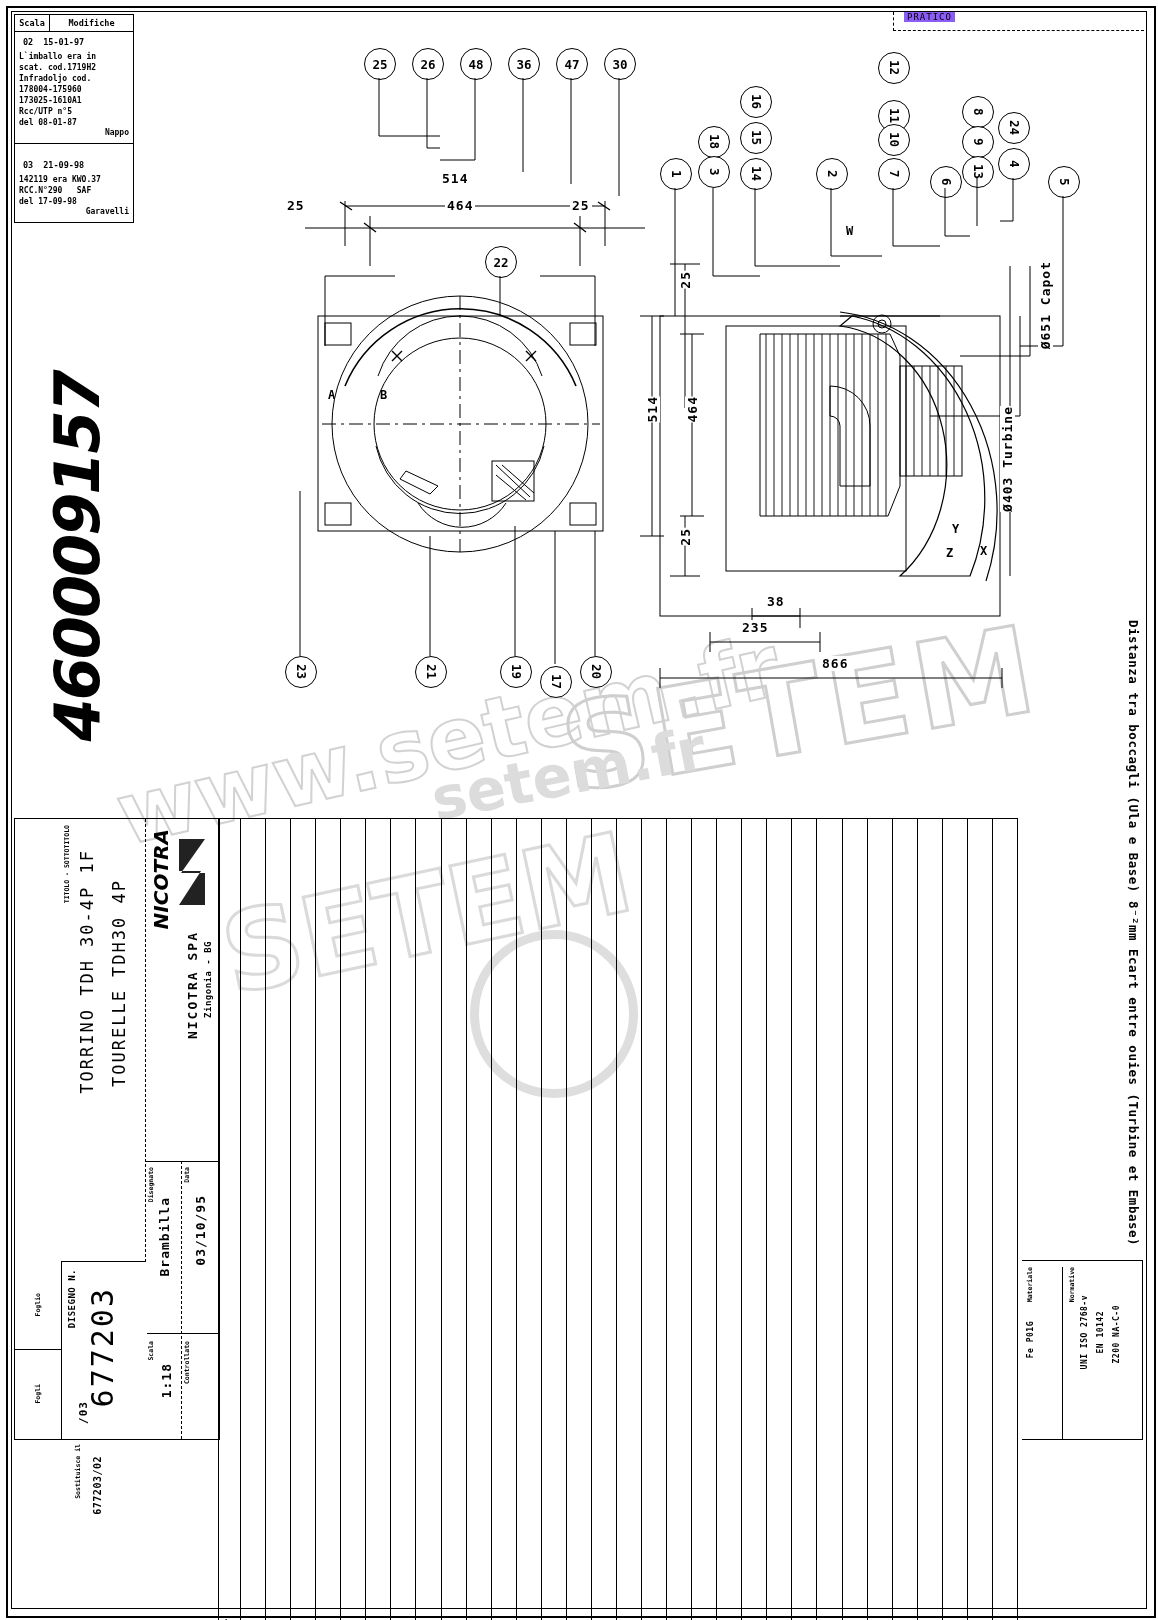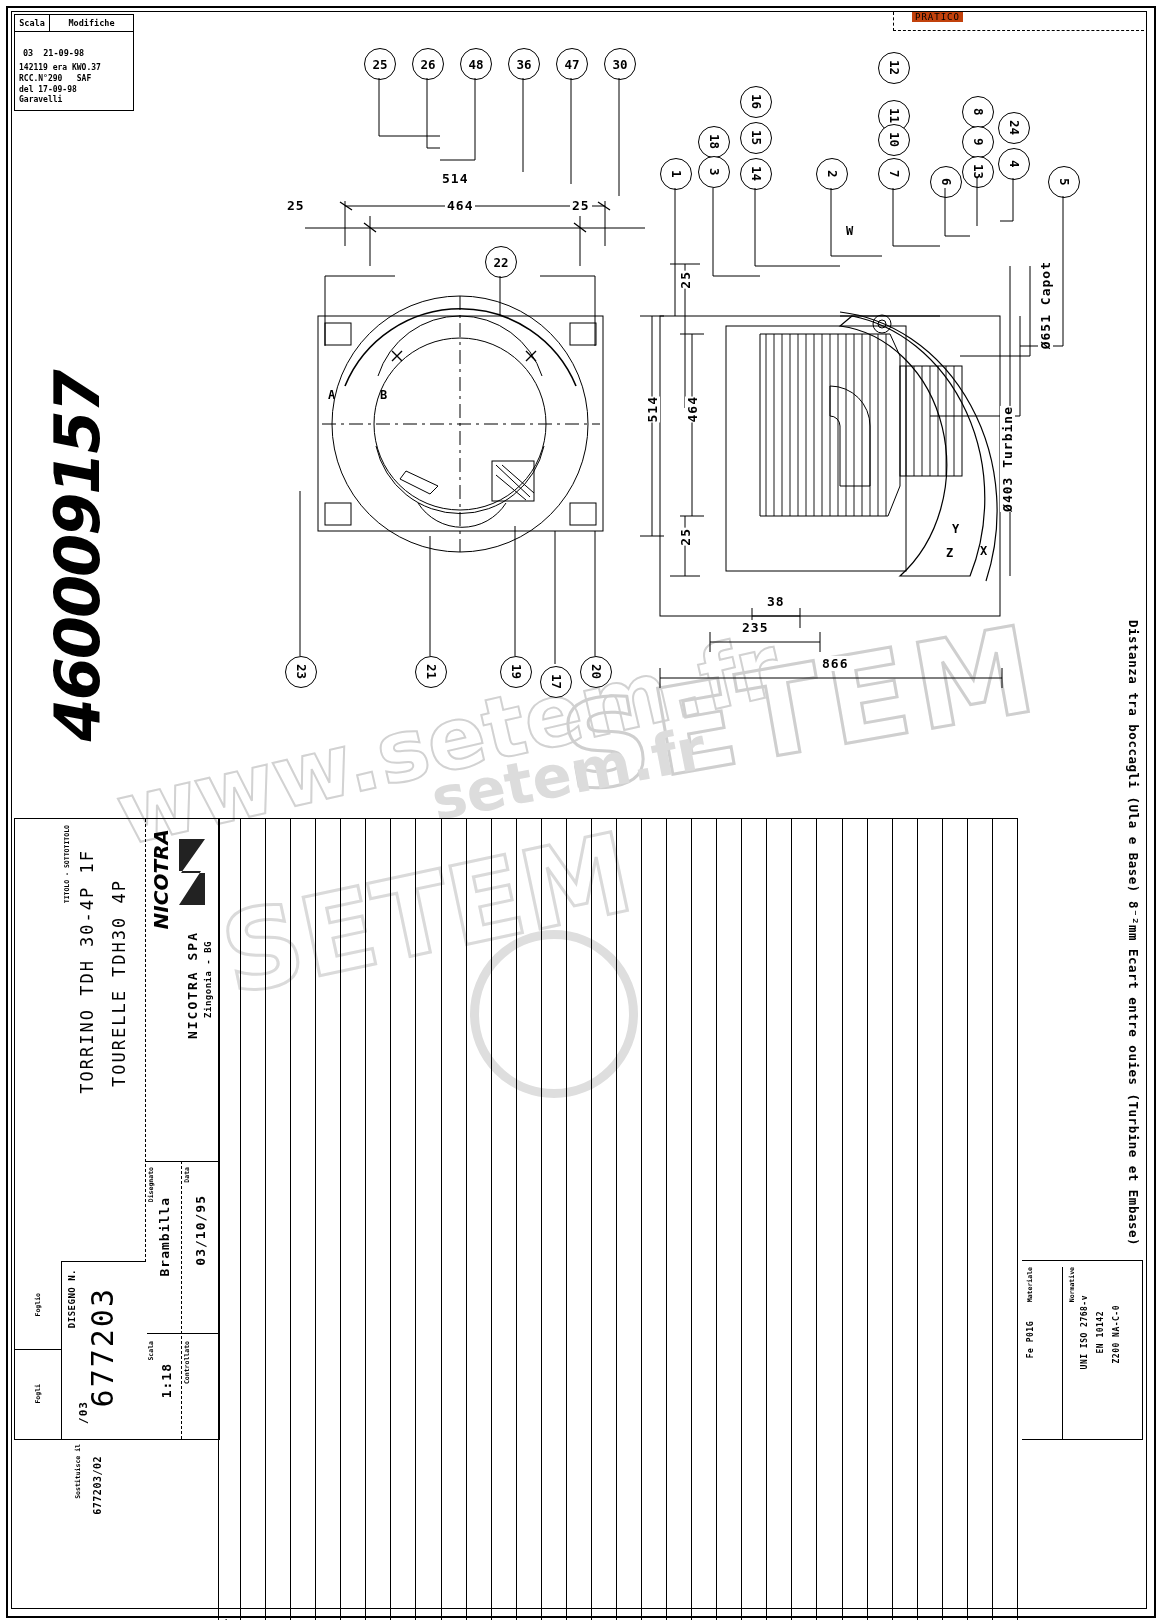--- a/index.html
+++ b/index.html
@@ -9,21 +9,21 @@
   .page{position:absolute;inset:0;}
 
   
   .frame-outer{position:absolute;left:6px;top:6px;width:1146px;height:1608px;border:2px solid #000;}
   .frame-inner{position:absolute;left:11px;top:11px;width:1134px;height:1596px;border:1px solid #000;}
 
   
   .pratico{position:absolute;right:14px;top:12px;width:250px;height:18px;
            border:1px dashed #000;border-top:none;border-right:none;}
   .pratico span{position:absolute;left:10px;top:0px;font-size:9px;letter-spacing:1px;
-                background:#c2410c;padding:0 3px;margin-left:8px;}
+                background:#8b5cf6;padding:0 3px;}
 
   
   .rev{position:absolute;left:14px;top:14px;width:118px;border:1.5px solid #000;background:#fff;}
   .rev-head{display:flex;border-bottom:1.5px solid #000;height:16px;}
   .rev-head div{font-size:8.5px;font-weight:bold;display:flex;align-items:center;
                 justify-content:center;height:100%;}
   .rev-h1{width:34px;border-right:1.5px solid #000;}
   .rev-h2{flex:1;}
   .rev-blk{padding:3px 4px 6px 4px;border-bottom:1.5px solid #000;}
   .rev-blk:last-child{border-bottom:none;}
@@ -105,30 +105,44 @@
     <span>PRATICO</span>
   </div>
 
   <div class="rev">
     <div class="rev-head">
       <div class="rev-h1">Scala</div>
       <div class="rev-h2">Modifiche</div>
     </div>
 
 
+    <div class="rev-blk">
+      <div class="rev-top">
+        <span>02</span>
+        <span>15-01-97</span>
+      </div>
+      <div class="rev-body">L`imballo era in
+scat. cod.1719H2
+Infradoljo cod.
+178004-175960
+173025-1610A1
+Rcc/UTP n°5
+del 08-01-87</div>
+      <div class="rev-sig">Nappo</div>
+    </div>
 
     <div class="rev-blk" style="padding-top:14px;">
       <div class="rev-top">
         <span>03</span>
         <span>21-09-98</span>
       </div>
       <div class="rev-body">142119 era KWO.37
 RCC.N°290   SAF
 del 17-09-98</div>
-      <div class="rev-sig" style="text-align:left">Garavelli</div>
+      <div class="rev-sig" style="text-align:right">Garavelli</div>
     </div>
   </div>
 
   <div class="bignum">460009157</div>
 
   <div class="wm wm1">www.setem.fr</div>
   <div class="wm wm2">SETEM</div>
   <div class="wm wm3">setem.fr</div>
   <div class="wm wm4">SETEM</div>
   <div class="wm-circ"></div>

